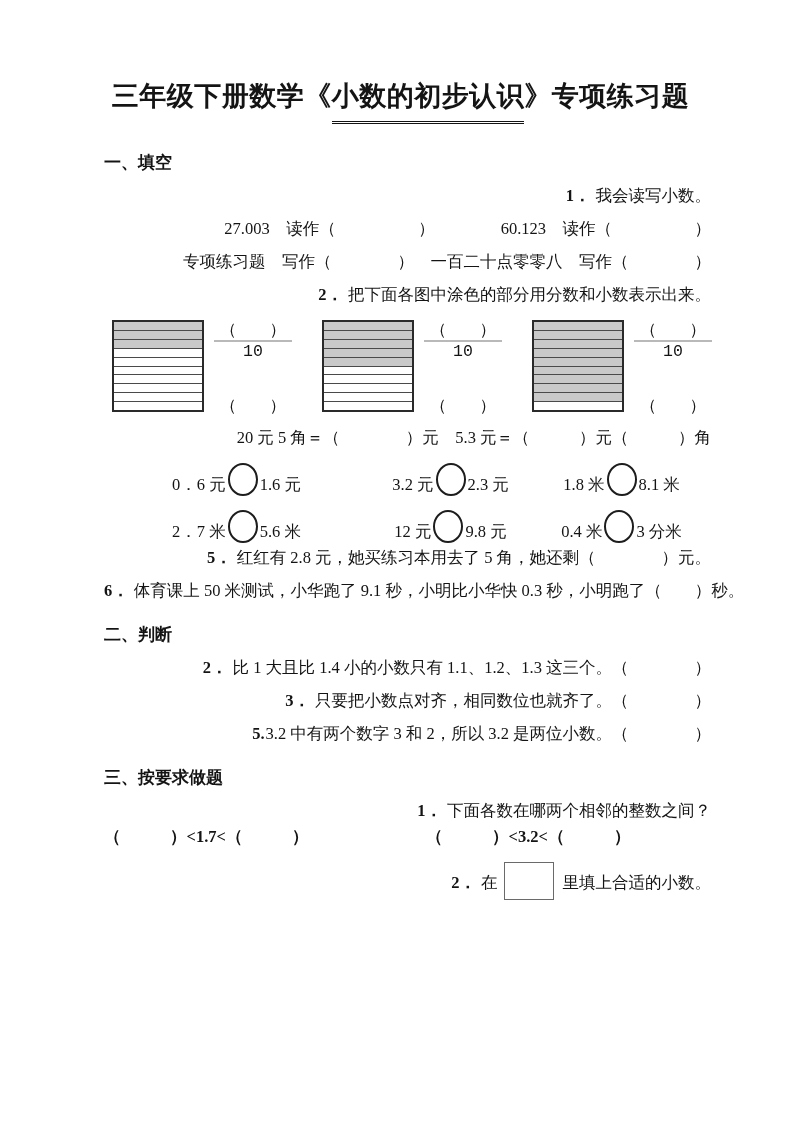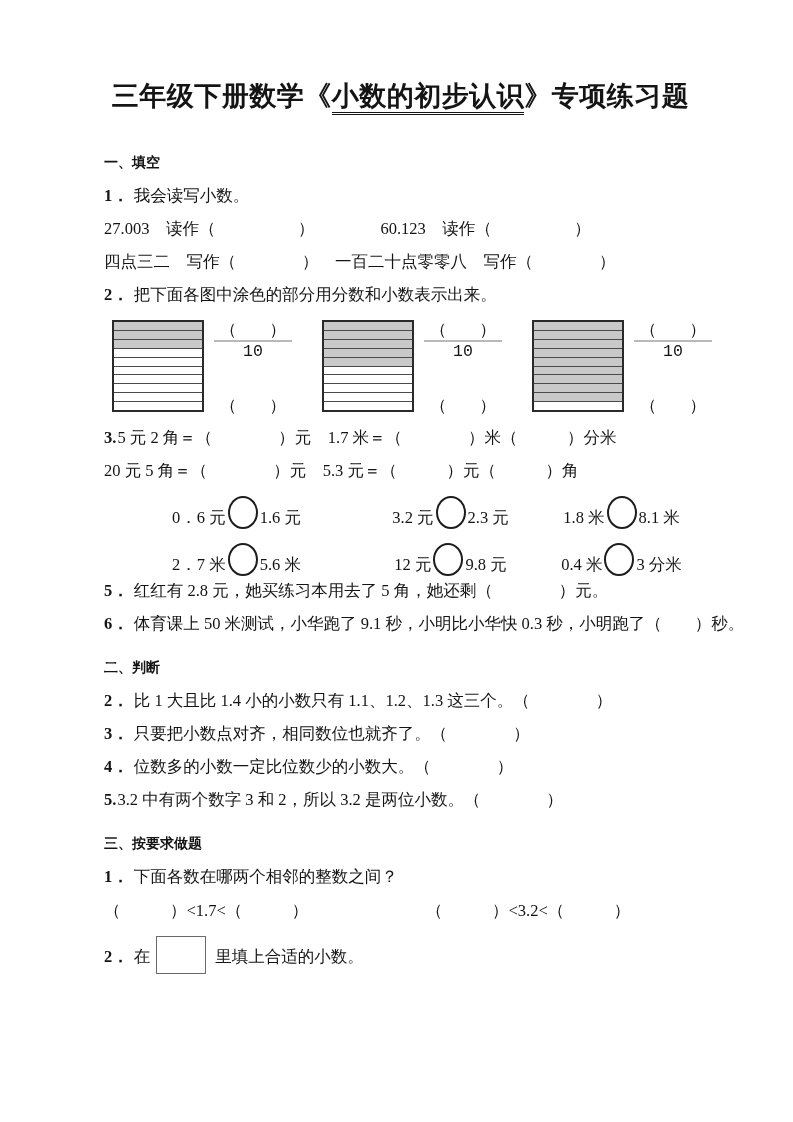--- a/index.html
+++ b/index.html
@@ -6,23 +6,23 @@
   body{
     width:793px;height:1122px;overflow:hidden;
     font-family:"Liberation Serif","DejaVu Serif",serif;
     color:#141414;font-size:16.5px;
   }
   .page{box-sizing:border-box;padding:52px 82px 0 104px;}
   .title{
     font-size:27px;font-weight:bold;text-align:center;
     margin:26px 0 38px -14px;letter-spacing:.5px;white-space:nowrap;
   }
-  .title .u{border-bottom:3px double #141414;padding-bottom:1px;}
-  .sec-heading{font-weight:bold;font-size:14px;margin-top:22px;line-height:22px;}
-  .line{margin-top:11px;line-height:22px;white-space:nowrap;}
+  .title .u{border-bottom:3px double #141414;padding-bottom:10px;}
+  .sec-heading{font-weight:bold;font-size:17px;margin-top:22px;line-height:22px;}
+  .line{margin-top:11px;line-height:22px;white-space:nowrap;text-align:right;}
   .qnum{font-weight:bold;margin-right:5px;}
   .qnum.tight{margin-right:1px;}
 
   
   .figures-row{display:flex;justify-content:space-between;margin:14px 0 6px 8px;width:600px;}
   .figure{display:flex;}
   .grid-rect{
     width:92px;height:92px;border:2px solid #2a2a2a;
     display:flex;flex-direction:column;box-sizing:border-box;background:#fff;
   }
@@ -41,41 +41,41 @@
   .circle{
     display:inline-block;width:30px;height:33px;border:2px solid #1d1d1d;
     border-radius:50%;box-sizing:border-box;background:#fff;
   }
   .circle.inline-stem{vertical-align:-3px;margin:0 1px;}
   .circle.cmp{vertical-align:-6px;margin:0 2px;}
   .cmp-grid{display:grid;grid-template-columns:265px 163px auto;margin-top:14px;white-space:nowrap;text-align:center;}
   .q4-stem{margin-top:20px;}
 
   
-  .ineq-row{margin-top:12px;white-space:nowrap;}
+  .ineq-row{margin-top:4px;white-space:nowrap;font-weight:bold;}
   .ineq-left{display:inline-block;width:322px;}
   .dec-box{
     display:inline-block;width:48px;height:36px;border:1px solid #6a6a6a;
     vertical-align:-12px;margin:0 9px 0 6px;background:#fff;
   }
 </style>
 </head>
 <body>
 
 <div class="page">
 
   <div class="title"><span>三年级下册数学《</span><span class="u">小数的初步认识</span><span>》专项练习题</span></div>
 
   <div class="sec-heading">一、填空</div>
 
   <div class="line"><span class="qnum">1．</span><span>我会读写小数。</span></div>
 
   <div class="line"><span>27.003</span>　<span>读作（　　　　　）</span>　　　　<span>60.123</span>　<span>读作（　　　　　）</span></div>
 
-  <div class="line"><span>四点三二</span>　<span>写作（　　　　）</span>　<span>一百二十点零零八</span>　<span>写作（　　　　）</span></div>
+  <div class="line"><span>专项练习题</span>　<span>写作（　　　　）</span>　<span>一百二十点零零八</span>　<span>写作（　　　　）</span></div>
 
   <div class="line"><span class="qnum">2．</span><span>把下面各图中涂色的部分用分数和小数表示出来。</span></div>
 
   <div class="figures-row">
     <div class="figure">
       <div class="grid-rect">
           <div class="strip shaded"></div>
           <div class="strip shaded"></div>
           <div class="strip shaded"></div>
           <div class="strip"></div>
@@ -131,21 +131,20 @@
       <div class="frac-col">
         <div>
           <div class="frac-num">（　　）</div>
           <div class="frac-den">10</div>
         </div>
         <div class="frac-blank">（　　）</div>
       </div>
     </div>
   </div>
 
-  <div class="line"><span class="qnum tight">3.</span><span>5 元 2 角＝（　　　　）元　1.7 米＝（　　　　）米（　　　）分米</span></div>
   <div class="line"><span>20 元 5 角＝（　　　　）元　5.3 元＝（　　　）元（　　　）角</span></div>
 
 
   <div class="cmp-grid">
     <span><span>0．6 元</span><span class="circle cmp"></span><span>1.6 元</span></span>
     <span><span>3.2 元</span><span class="circle cmp"></span><span>2.3 元</span></span>
     <span><span>1.8 米</span><span class="circle cmp"></span><span>8.1 米</span></span>
   </div>
   <div class="cmp-grid">
     <span><span>2．7 米</span><span class="circle cmp"></span><span>5.6 米</span></span>
@@ -153,21 +152,20 @@
     <span><span>0.4 米</span><span class="circle cmp"></span><span>3 分米</span></span>
   </div>
 
   <div class="line" style="margin-top:4px"><span class="qnum">5．</span><span>红红有 2.8 元，她买练习本用去了 5 角，她还剩（　　　　）元。</span></div>
   <div class="line"><span class="qnum">6．</span><span>体育课上 50 米测试，小华跑了 9.1 秒，小明比小华快 0.3 秒，小明跑了（　　）秒。</span></div>
 
   <div class="sec-heading">二、判断</div>
 
   <div class="line"><span class="qnum">2．</span><span>比 1 大且比 1.4 小的小数只有 1.1、1.2、1.3 这三个。（　　　　）</span></div>
   <div class="line"><span class="qnum">3．</span><span>只要把小数点对齐，相同数位也就齐了。（　　　　）</span></div>
-  <div class="line"><span class="qnum">4．</span><span>位数多的小数一定比位数少的小数大。（　　　　）</span></div>
   <div class="line"><span class="qnum tight">5.</span><span>3.2 中有两个数字 3 和 2，所以 3.2 是两位小数。（　　　　）</span></div>
 
   <div class="sec-heading">三、按要求做题</div>
 
   <div class="line"><span class="qnum">1．</span><span>下面各数在哪两个相邻的整数之间？</span></div>
 
   <div class="ineq-row"><span class="ineq-left">（　　　）&lt;1.7&lt;（　　　）</span><span>（　　　）&lt;3.2&lt;（　　　）</span></div>
 
   <div class="line" style="margin-top:14px"><span class="qnum">2．</span><span>在</span><span class="dec-box"></span><span>里填上合适的小数。</span></div>
 

